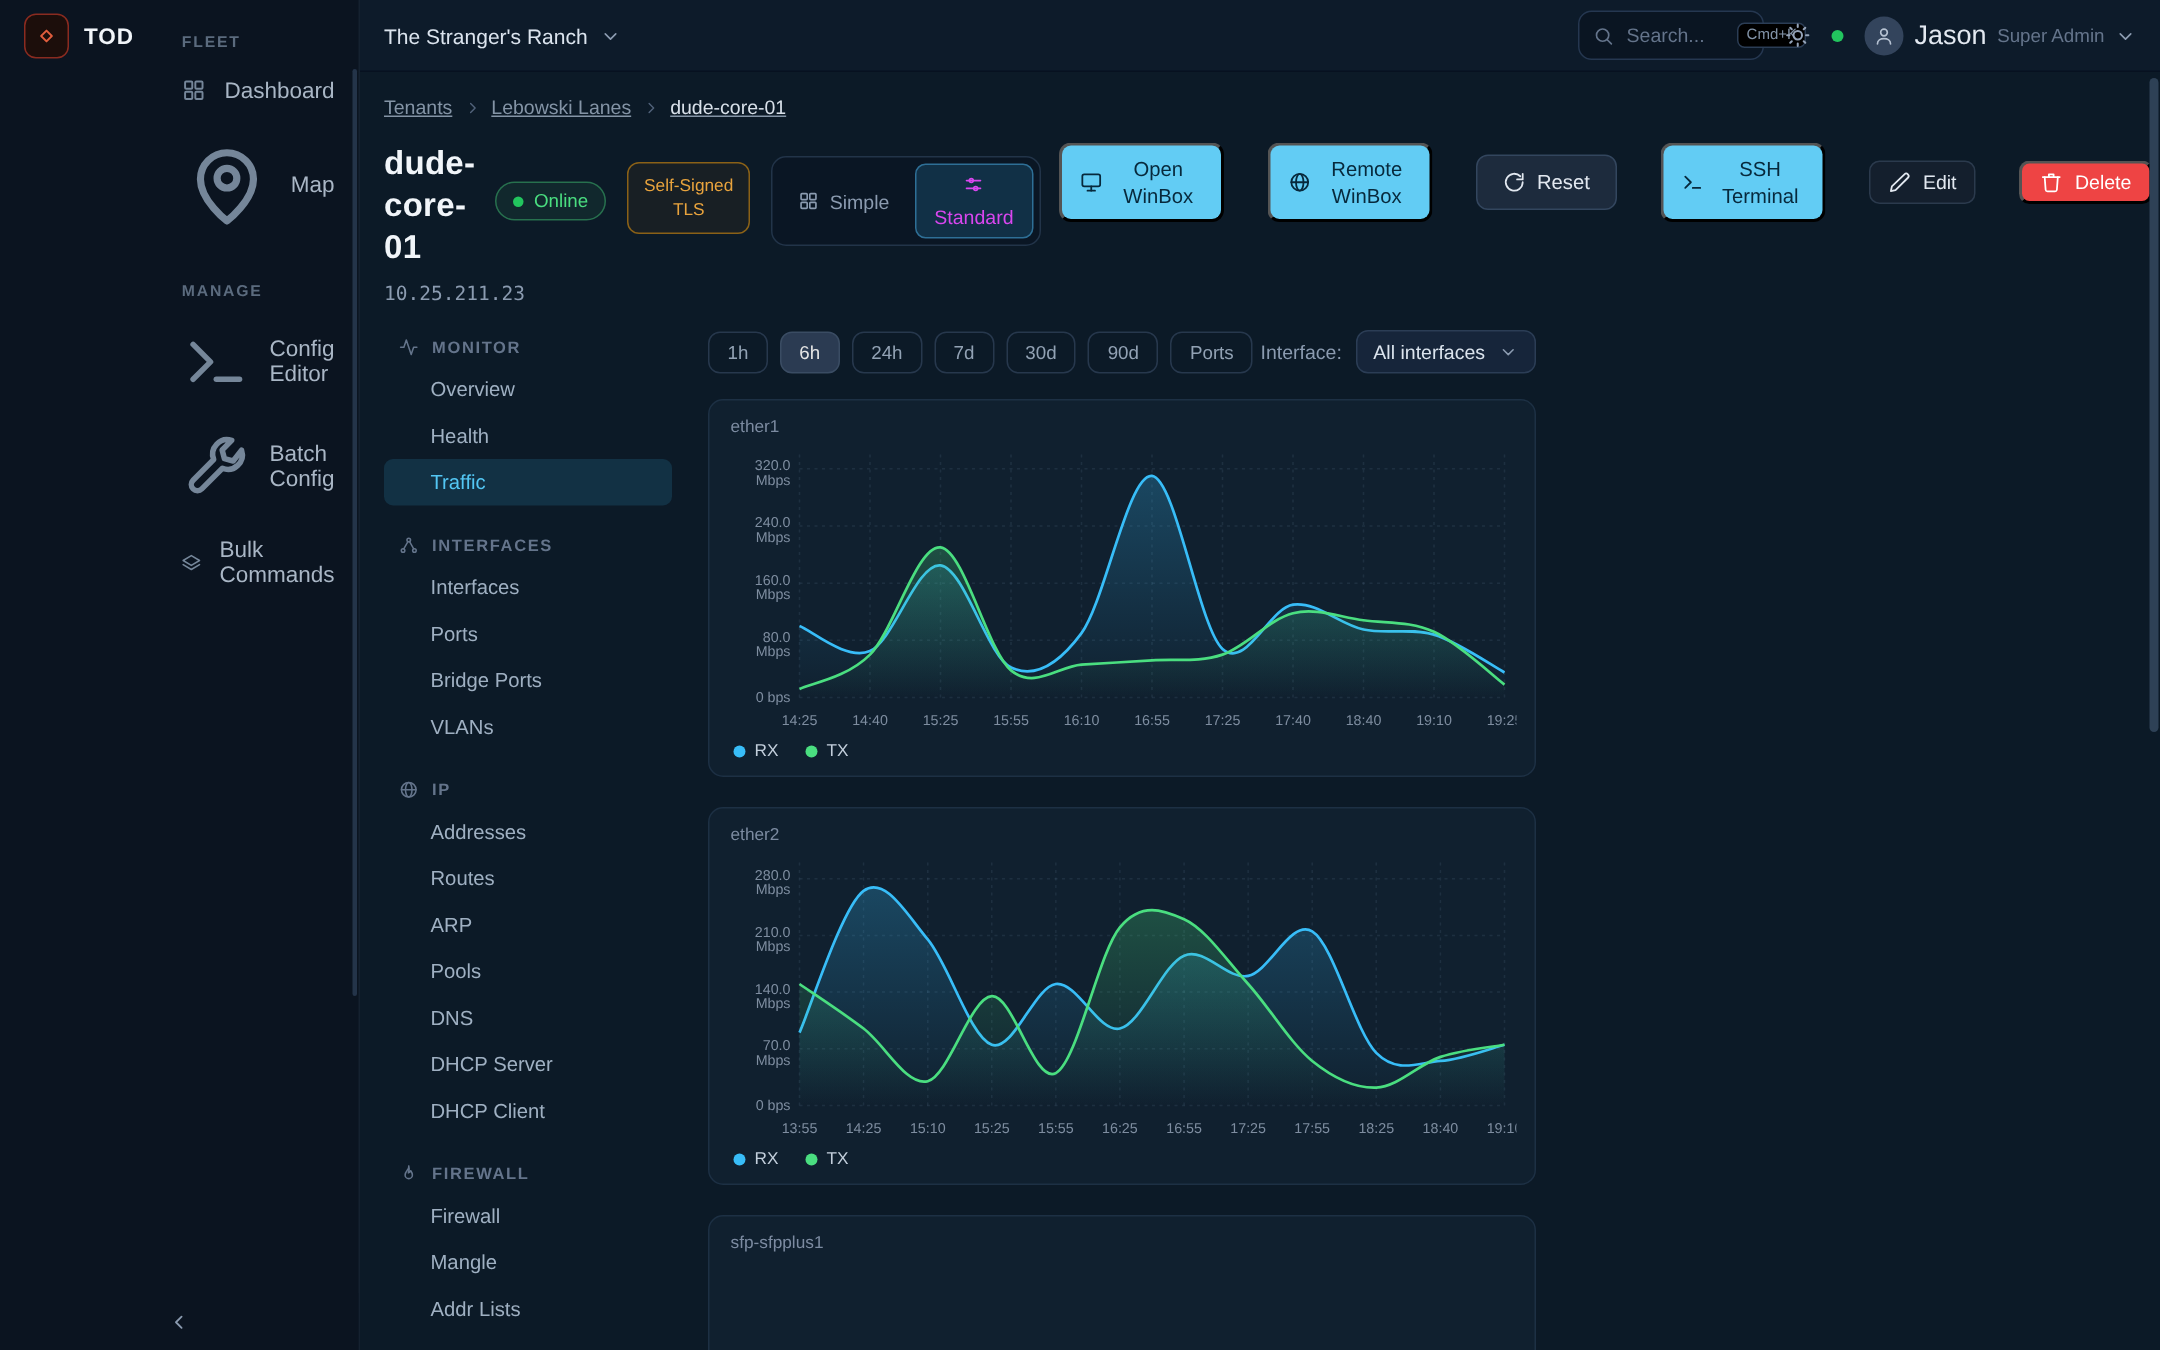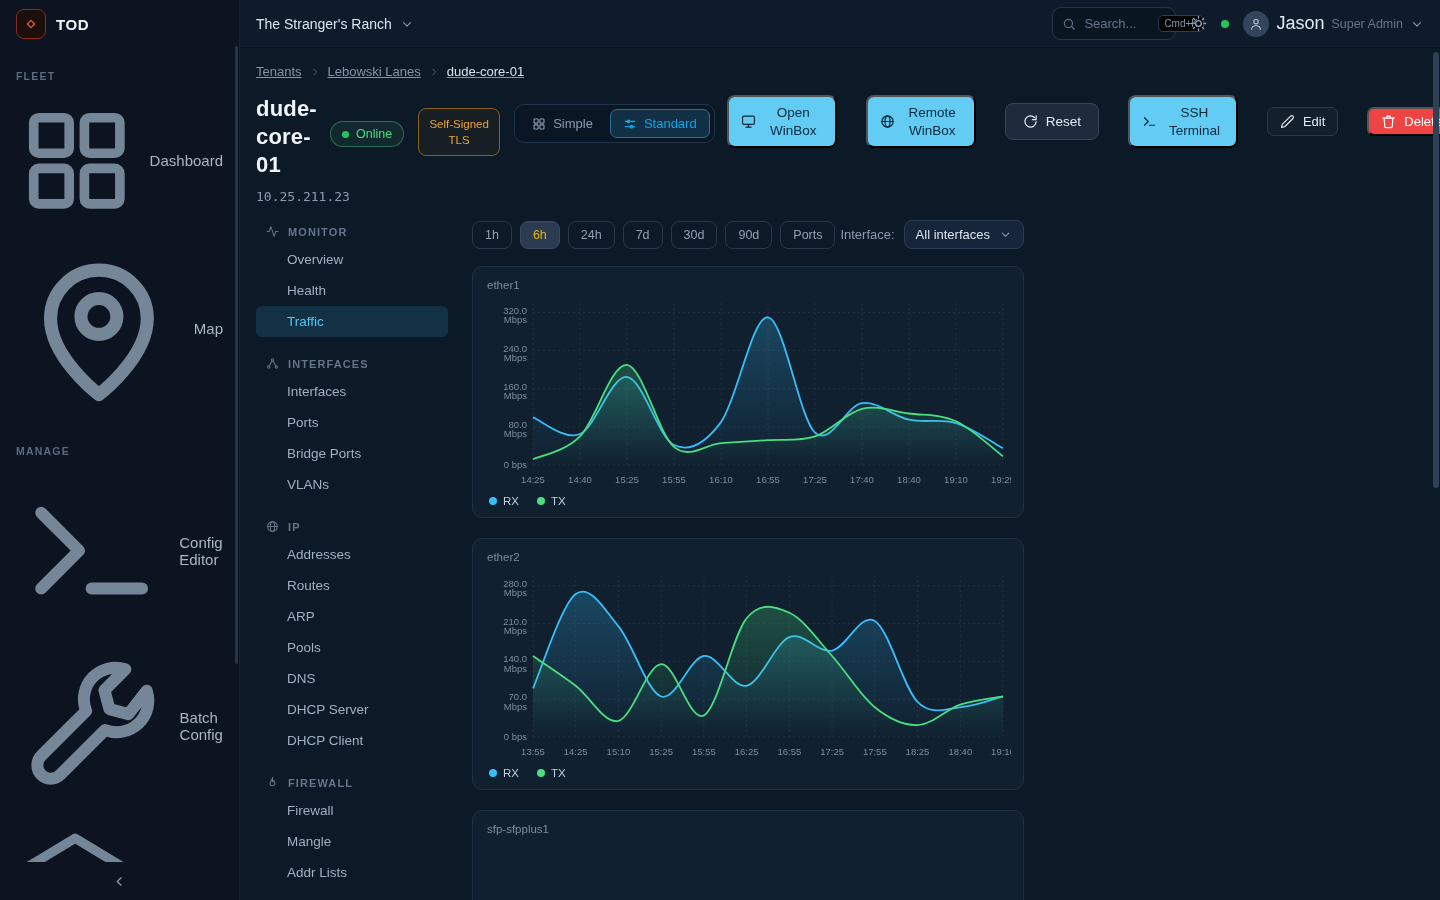--- a/index.html
+++ b/index.html
@@ -9,21 +9,21 @@
     color: #e2e8f0;
     font-family: "Liberation Sans", sans-serif;
     font-size: 14px;
   }
   .app { display: flex; height: 100%; }
 
   
   .sidebar {
     width: 240px; flex-shrink: 0; position: relative;
     background: #0b1420; border-right: 1px solid #15212f;
-    display: flex; flex-direction: column; overflow: hidden;
+    display: flex; flex-direction: row; overflow: hidden;
   }
   .logo-row { height: 48px; display: flex; align-items: center; gap: 10px; padding: 0 16px; flex-shrink: 0; }
   .logo-box {
     width: 30px; height: 30px; border-radius: 8px; border: 1px solid #8a2b20;
     background: #1c0e0b; color: #e05d3d; display: flex; align-items: center; justify-content: center;
   }
   .logo-box .icon { width: 16px; height: 16px; }
   .logo-text { font-weight: 700; font-size: 15px; letter-spacing: 0.6px; color: #f1f5f9; }
   #sidebar-nav { flex: 1; }
   .nav-section-label {
@@ -106,21 +106,21 @@
   }
   .view-toggle {
     margin: 9px 0 0 14px; display: flex; gap: 4px; padding: 4px;
     background: #0a1624; border: 1px solid #223449; border-radius: 10px; flex-shrink: 0;
   }
   .toggle-option {
     display: flex; align-items: center; gap: 7px; padding: 6px 12px;
     border-radius: 7px; font-size: 13px; color: #8b9bb0; cursor: pointer; border: 1px solid transparent;
   }
   .toggle-option .icon { width: 14px; height: 14px; }
-  .toggle-option.active { background: rgba(56,189,248,0.16); border-color: #2e6f96; color: #0ea5e9; }
+  .toggle-option.active { background: rgba(56,189,248,0.16); border-color: #2e6f96; color: #d946ef; flex-direction: column; }
 
   .actions-row { display: flex; align-items: flex-start; margin-left: 12px; gap: 29px; }
   .btn { display: flex; align-items: center; gap: 8px; border-radius: 8px; cursor: pointer; font-family: "Liberation Sans", sans-serif; }
   .btn .icon { width: 15px; height: 15px; flex-shrink: 0; }
   .btn-primary {
     width: 110px; min-height: 52px; padding: 7px 12px;
     background: #62ccf4; color: #07293c; font-size: 13.5px; font-weight: 500;
   }
   .btn-primary .btn-label { flex: 1; text-align: center; line-height: 1.3; }
   .btn-ghost {
@@ -154,21 +154,21 @@
   .subnav-item.active { background: rgba(56,189,248,0.14); color: #53c6f3; }
 
   
   .charts-col { width: 552px; margin-left: 24px; flex-shrink: 0; }
   .controls-row { display: flex; align-items: center; margin: 2px 0 17px; }
   .range-pills { display: flex; gap: 8px; }
   .pill {
     border: 1px solid #27384d; border-radius: 8px; padding: 6px 12px;
     font-size: 12.5px; color: #92a2b4; cursor: pointer; background: transparent;
   }
-  .pill.active { background: #2b3b52; border-color: #3a4c63; color: #eab308; }
+  .pill.active { background: #2b3b52; border-color: #3a4c63; color: #e5e5e5; }
   .iface-filter { margin-left: auto; display: flex; align-items: center; gap: 9px; }
   .iface-label { font-size: 13px; color: #8b9bb0; }
   .iface-select {
     display: flex; align-items: center; gap: 9px; padding: 6px 11px;
     background: #16253a; border: 1px solid #2b3d55; border-radius: 8px;
     font-size: 13px; color: #dbe4ee; cursor: pointer;
   }
   .iface-select .icon { width: 13px; height: 13px; color: #8b9bb0; }
 
   .chart-card {

